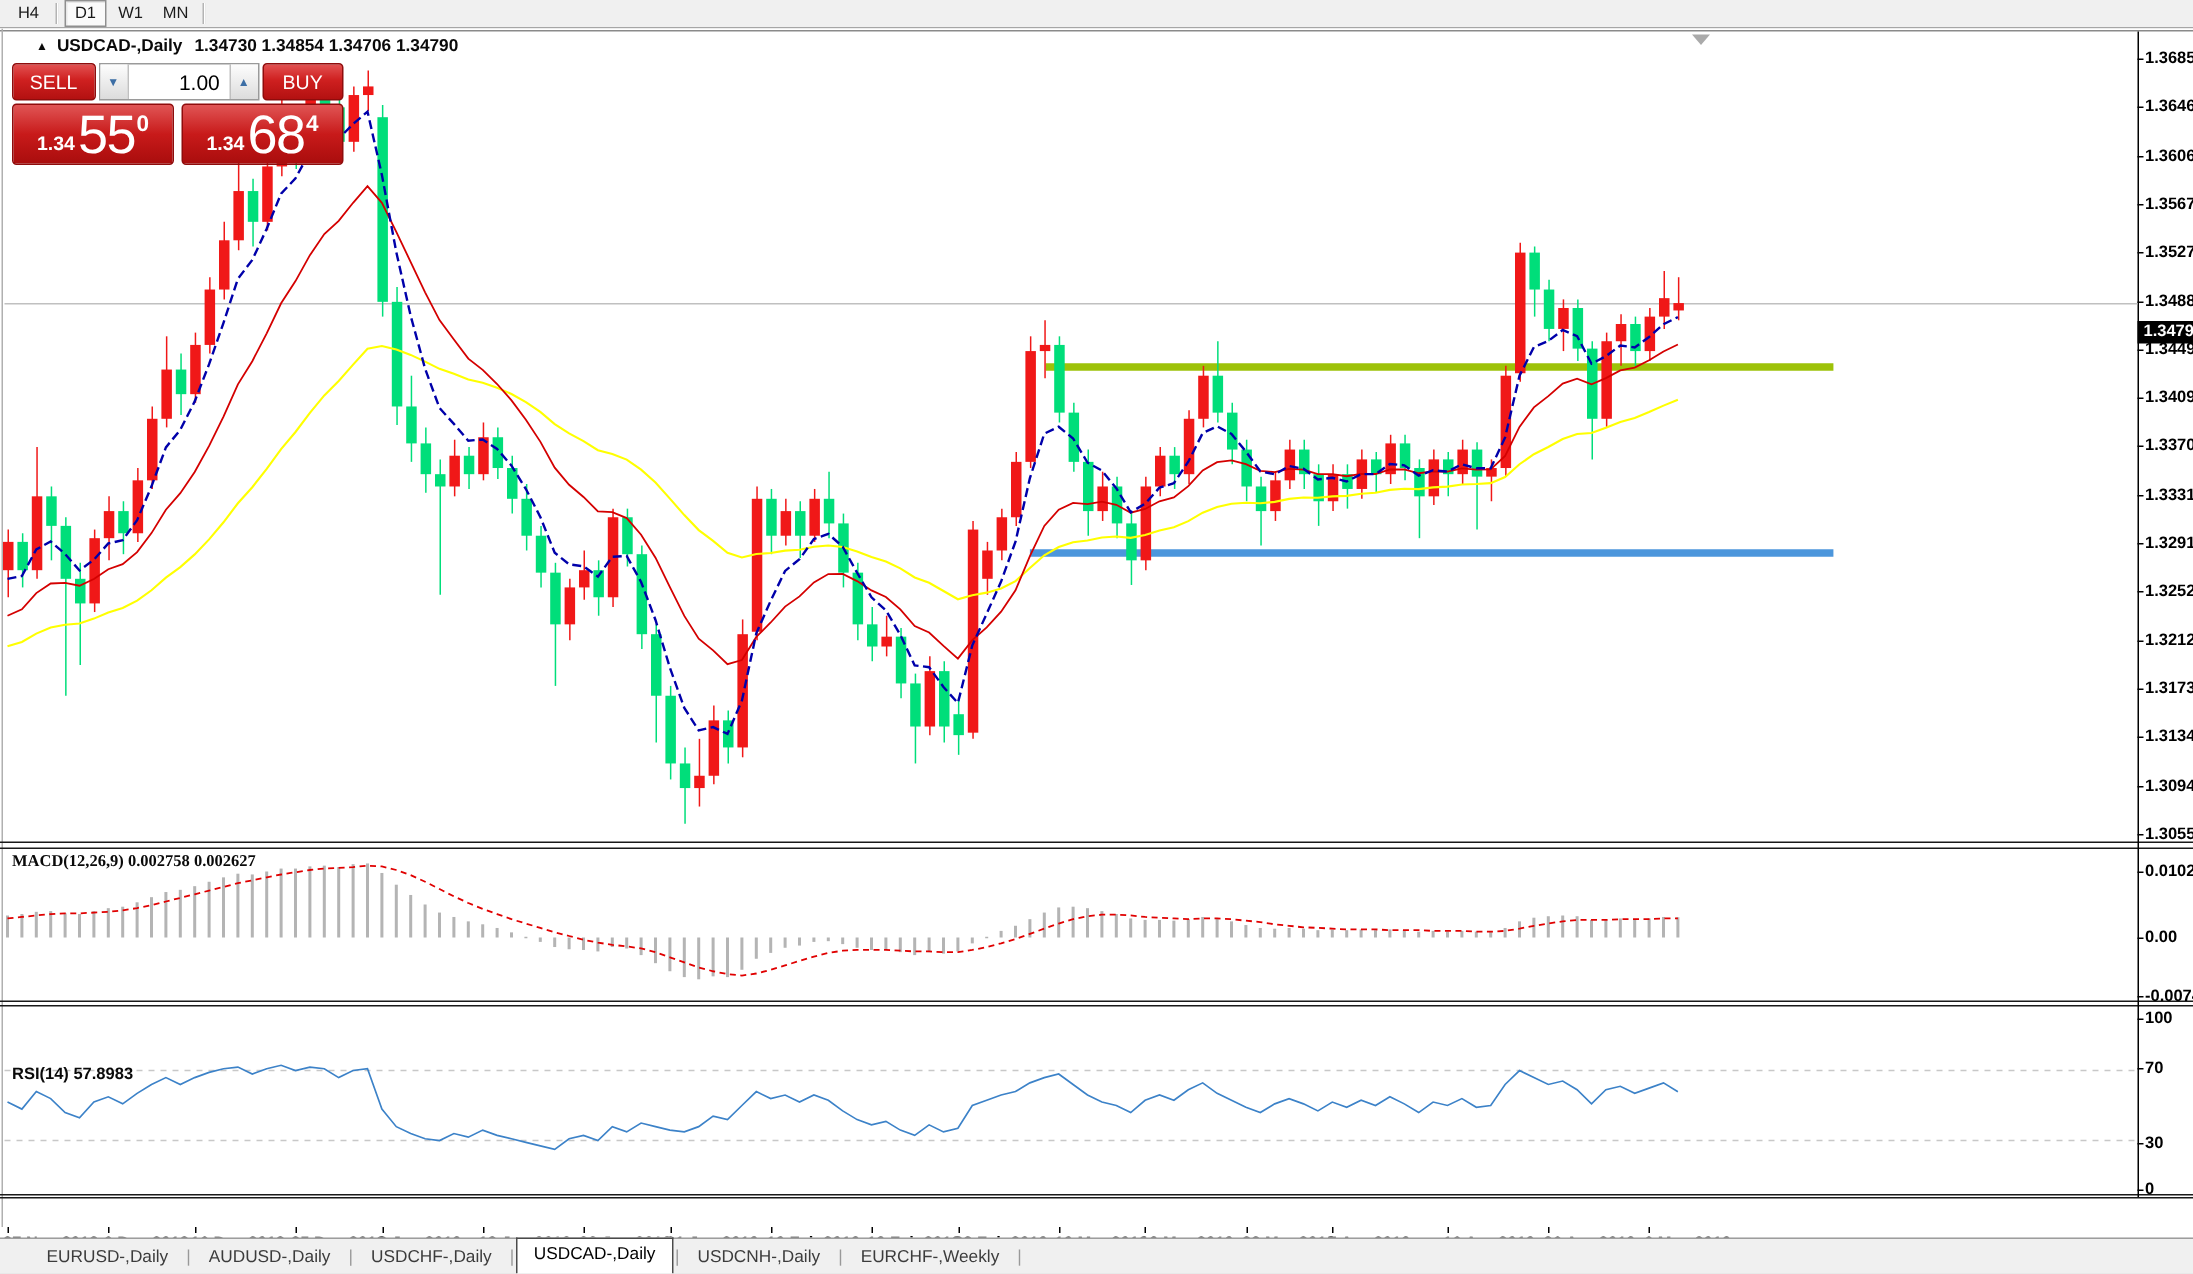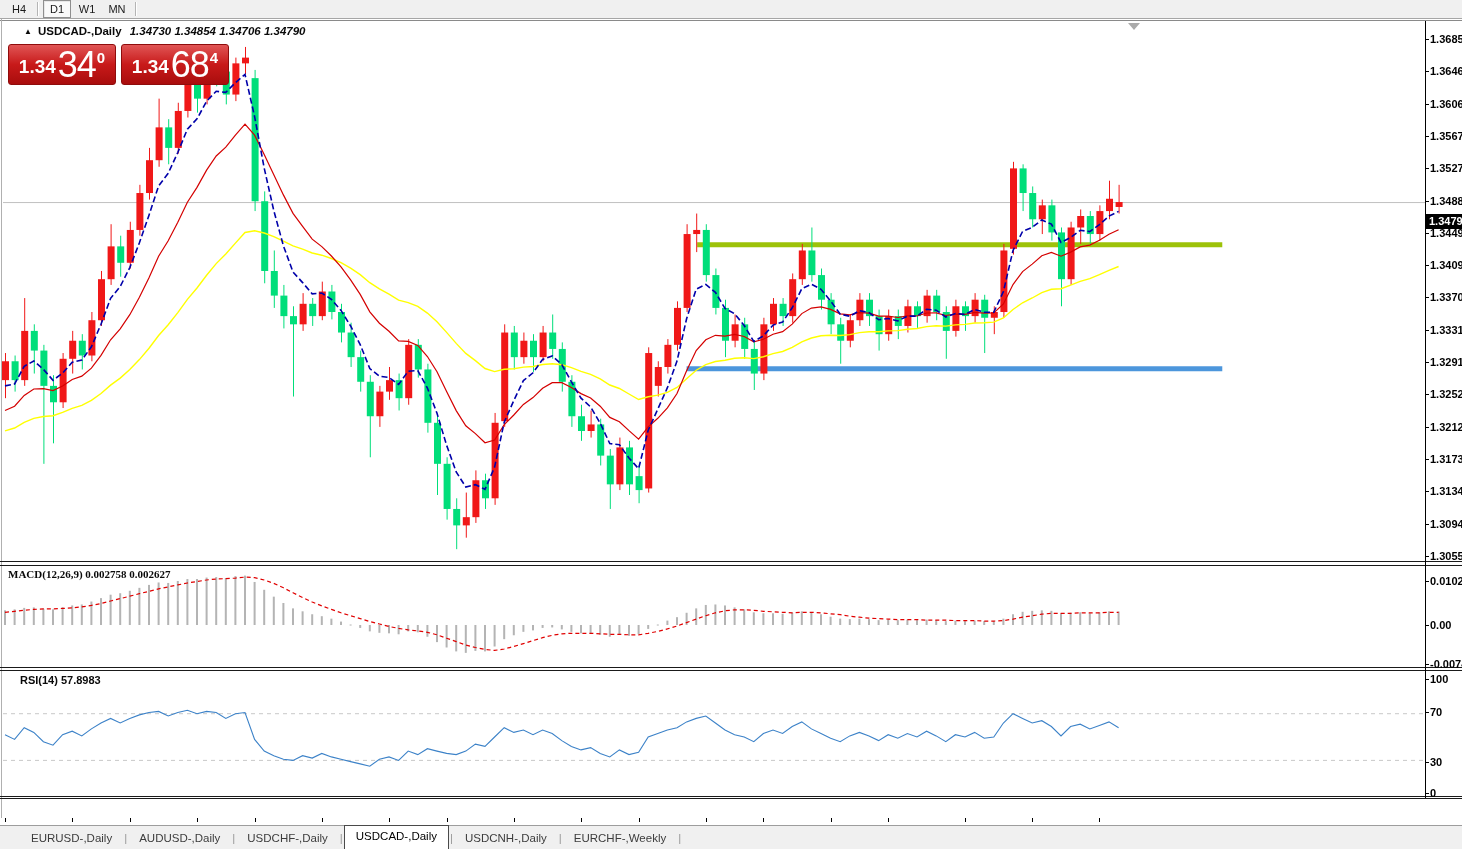--- a/index.html
+++ b/index.html
@@ -11,37 +11,37 @@
   .tf-btn{height:16px;min-width:26px;margin:0 1px;font-size:11px;line-height:16px;text-align:center;
           color:#1a1a1a;background:transparent;border:1px solid transparent;cursor:default;}
   .tf-btn.active{background:#fafafa;border:1px solid #8f8f8f;box-shadow:inset 1px 1px 0 #e8e8e8;}
   .tf-sep{width:1px;height:14px;background:#b4b4b4;border-right:1px solid #fff;margin:0 3px;}
   
   #frame{position:absolute;left:0;top:19px;width:1462px;height:806px;background:#fff;}
   svg{position:absolute;left:0;top:0;}
   
   #sym-title{position:absolute;left:24px;top:6px;font-size:11.5px;font-weight:700;color:#0a0a0a;}
   #sym-title .marker{font-size:8px;position:relative;top:-1px;margin-right:6px;}
-  #sym-title .ohlc{margin-left:8px;font-style:italic;}
+  #sym-title .ohlc{margin-left:8px;}
   
   #trade{position:absolute;left:8px;top:23px;width:221px;}
   #trade .row1{display:flex;height:25px;}
   .btn-red{background:linear-gradient(#e25151 0%,#cf2020 45%,#b31111 100%);border:1px solid #8f0c0c;
            border-radius:3px;color:#fff;font-size:13px;display:flex;align-items:center;justify-content:center;cursor:pointer;}
   #sell-btn{width:54px;} #buy-btn{width:53px;}
   #vol-group{width:108px;margin:0 2px;display:flex;border:1px solid #9a9a9a;background:#fff;box-sizing:border-box;}
   .spin-btn{width:19px;background:linear-gradient(#fdfdfd,#dcdcdc);border:0;color:#3c6ea5;font-size:8px;
             display:flex;align-items:center;justify-content:center;cursor:pointer;}
   .spin-btn.dn{border-right:1px solid #c0c0c0;} .spin-btn.up{border-left:1px solid #c0c0c0;}
   #vol-val{flex:1;font-size:14px;color:#000;display:flex;align-items:center;justify-content:flex-end;padding-right:6px;}
   #trade .row2{display:flex;margin-top:2px;height:41px;}
   .px-panel{background:linear-gradient(#e05555 0%,#c81a1a 50%,#a90d0d 100%);border:1px solid #8f0c0c;border-radius:3px;
             color:#fff;display:flex;align-items:flex-end;justify-content:center;padding-bottom:2px;box-sizing:border-box;}
   #sell-px{width:108px;margin-right:5px;} #buy-px{width:108px;}
-  .px-prefix{font-size:19px;font-weight:700;margin:0 2px 4px 0;}
+  .px-prefix{font-size:13px;font-weight:700;margin:0 2px 4px 0;}
   .px-big{font-size:36px;line-height:34px;font-weight:400;letter-spacing:-1px;}
   .px-sup{font-size:15px;font-weight:700;margin:0 0 16px 1px;}
   
   .ind-label{position:absolute;font-size:11px;font-weight:700;color:#0a0a0a;}
   
   .ax-label{position:absolute;left:1430px;font-size:11px;font-weight:700;color:#000;white-space:nowrap;}
   .ax-label i{position:absolute;left:-5px;top:6px;width:4px;height:1px;background:#000;}
   #price-badge{position:absolute;left:1425px;top:195px;width:37px;height:15px;background:#000;color:#fff;
                font-size:11px;font-weight:700;line-height:15px;padding-left:4px;box-sizing:border-box;}
   
@@ -450,36 +450,45 @@
         <line x1="3" y1="694.71" x2="1425" y2="694.71" stroke="#c8c8c8" stroke-width="1" stroke-dasharray="4 4"></line>
         <line x1="3" y1="741.39" x2="1425" y2="741.39" stroke="#c8c8c8" stroke-width="1" stroke-dasharray="4 4"></line>
         <path d="M5.0 715.7 L14.6 720.4 L24.2 708.7 L33.8 713.4 L43.4 722.7 L53.0 726.2 L62.6 715.7 L72.2 712.2 L81.8 716.9 L91.4 709.9 L101.0 704.0 L110.6 699.4 L120.2 704.0 L129.8 699.4 L139.4 695.9 L149.0 693.5 L158.6 692.4 L168.2 697.0 L177.8 693.5 L187.4 691.2 L197.0 694.7 L206.6 692.4 L216.2 693.5 L225.8 699.4 L235.4 694.7 L245.0 693.5 L254.6 720.4 L264.2 732.1 L273.8 736.7 L283.4 740.2 L293.0 741.4 L302.6 736.7 L312.2 739.1 L321.8 734.4 L331.4 737.9 L341.0 740.2 L350.6 742.6 L360.2 744.9 L369.8 747.2 L379.4 740.2 L389.0 737.9 L398.6 741.4 L408.2 732.1 L417.8 735.6 L427.4 729.7 L437.0 732.1 L446.6 734.4 L456.2 735.6 L465.8 732.1 L475.4 725.1 L485.0 727.4 L494.6 718.0 L504.2 708.7 L513.8 713.4 L523.4 711.0 L533.0 715.7 L542.6 711.0 L552.2 714.5 L561.8 721.6 L571.4 727.4 L581.0 730.9 L590.6 728.6 L600.2 734.4 L609.8 737.9 L619.4 730.9 L629.0 735.6 L638.6 733.2 L648.2 718.0 L657.8 714.5 L667.4 711.0 L677.0 708.7 L686.6 702.9 L696.2 699.4 L705.8 697.0 L715.4 704.0 L725.0 711.0 L734.6 715.7 L744.2 718.0 L753.8 722.7 L763.4 714.5 L773.0 711.0 L782.6 714.5 L792.2 707.5 L801.8 702.9 L811.4 709.9 L821.0 714.5 L830.6 719.2 L840.2 722.7 L849.8 716.9 L859.4 713.4 L869.0 716.9 L878.6 721.6 L888.2 715.7 L897.8 719.2 L907.4 714.5 L917.0 718.0 L926.6 712.2 L936.2 716.9 L945.8 722.7 L955.4 715.7 L965.0 718.0 L974.6 713.4 L984.2 719.2 L993.8 718.0 L1003.4 704.0 L1013.0 694.7 L1022.6 699.4 L1032.2 704.0 L1041.8 701.7 L1051.4 707.5 L1061.0 716.9 L1070.6 707.5 L1080.2 705.2 L1089.8 709.9 L1099.4 706.4 L1109.0 702.9 L1118.6 708.8 " fill="none" stroke="#3c82c8" stroke-width="1.1"></path>
       </svg>
 
     <div id="sym-title">
       <span class="marker">▲</span><span>USDCAD-,Daily</span><span class="ohlc">1.34730 1.34854 1.34706 1.34790</span>
     </div>
 
     <div id="trade">
+      <div class="row1">
+        <div id="sell-btn" class="btn-red">SELL</div>
+        <div id="vol-group">
+          <button class="spin-btn dn">▼</button>
+          <div id="vol-val">1.00</div>
+          <button class="spin-btn up">▲</button>
+        </div>
+        <div id="buy-btn" class="btn-red">BUY</div>
+      </div>
       <div class="row2">
         <div id="sell-px" class="px-panel">
           <span class="px-prefix">1.34</span>
-            <span class="px-big">34</span>
+            <span class="px-big">55</span>
             <span class="px-sup">0</span>
         </div>
         <div id="buy-px" class="px-panel">
           <span class="px-prefix">1.34</span>
             <span class="px-big">68</span>
             <span class="px-sup">4</span>
         </div>
       </div>
     </div>
 
     <div class="ind-label" style="left:8px;top:549px;font-family:Liberation Serif, serif;">MACD(12,26,9) 0.002758 0.002627</div>
-    <div class="ind-label" style="left:8px;top:655px;margin-left:12px;">RSI(14) 57.8983</div>
+    <div class="ind-label" style="left:8px;top:691px;">RSI(14) 57.8983</div>
 
     <div id="shift-tri"></div>
 
     <div id="axis-col">
         <div class="ax-label" style="top: 14px;">1.36850<i></i></div>
         <div class="ax-label" style="top: 46px;">1.36460<i></i></div>
         <div class="ax-label" style="top: 79px;">1.36060<i></i></div>
         <div class="ax-label" style="top: 111px;">1.35670<i></i></div>
         <div class="ax-label" style="top: 143px;">1.35270<i></i></div>
         <div class="ax-label" style="top: 176px;">1.34880<i></i></div>

